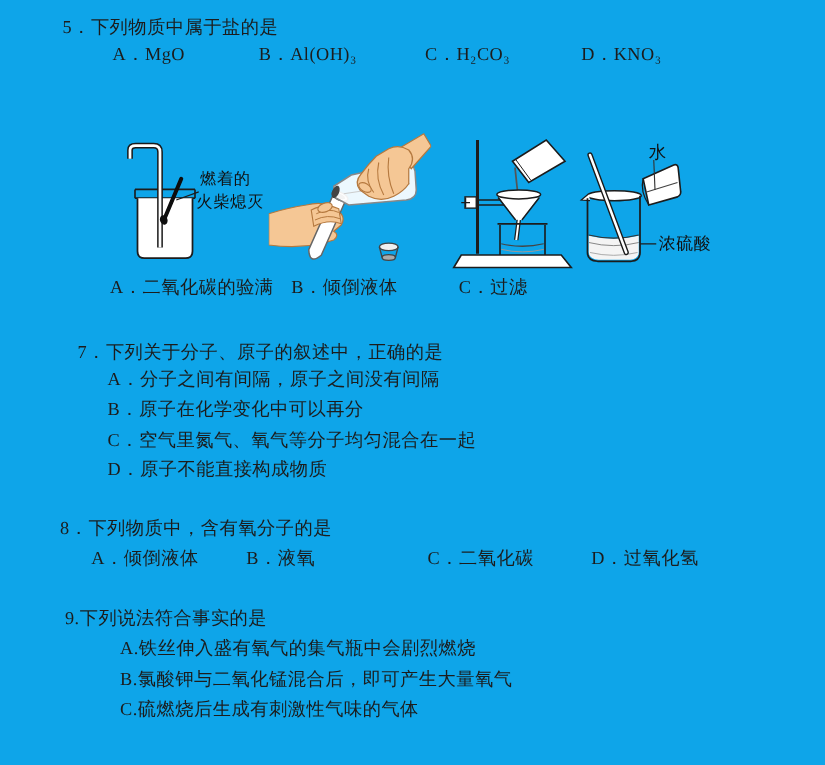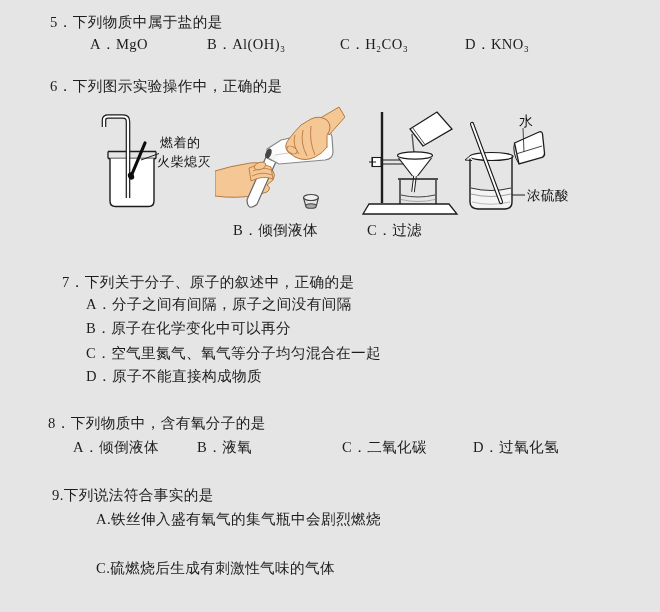--- a/index.html
+++ b/index.html
@@ -1,35 +1,34 @@
 <!DOCTYPE html>
 <html><head>
 <meta charset="utf-8">
 <style>
   html,body{margin:0;padding:0;background:#ffffff;}
   .page{
-    position:relative;width:660px;height:612px;background:#e5e5e5;overflow:hidden;
+    position:relative;width:660px;height:612px;background:#0ea5e9;overflow:hidden;
     font-family:"Liberation Serif","DejaVu Serif",serif;color:#1c1c1c;
   }
   .line{position:absolute;font-size:14.6px;line-height:17px;white-space:pre;letter-spacing:0.4px;}
   .fig{position:absolute;}
   svg text{font-family:"Liberation Serif","DejaVu Serif",serif;fill:#111;letter-spacing:0.5px;}
 </style>
 </head>
 <body>
 
 <div class="page">
 
   <div class="line" style="left:50px;top:14px"><span>5．</span><span>下列物质中属于盐的是</span></div>
   <div class="line" style="left:90px;top:36px">A．MgO</div>
   <div class="line" style="left:207px;top:36px">B．Al(OH)₃</div>
   <div class="line" style="left:340px;top:36px">C．H₂CO₃</div>
   <div class="line" style="left:465px;top:36px">D．KNO₃</div>
 
-  <div class="line" style="left:50px;top:78px"><span>6．</span><span>下列图示实验操作中，正确的是</span></div>
 
   <svg class="fig" style="left:85px;top:105px" width="130" height="110" viewBox="0 0 130 110">
     <g>
       <path d="M23,46.5 H71 M23,46.5 V53.5 M71,46.5 V53.5 M23,53.5 H71" fill="none" stroke="#1c1c1c" stroke-width="1.3"></path>
       <path d="M25,53.5 L25,96 Q25,101.5 30.5,101.5 L63.5,101.5 Q69,101.5 69,96 L69,53.5" fill="#ffffff" stroke="#1c1c1c" stroke-width="1.4"></path>
     </g>
     <g>
       <path d="M19,22 L19,15 Q19,11.5 23.5,11.5 L38,11.5 Q43,11.5 43,16.5 L43,93" fill="none" stroke="#1a1a1a" stroke-width="4.6"></path>
       <path d="M19,22 L19,15 Q19,11.5 23.5,11.5 L38,11.5 Q43,11.5 43,16.5 L43,93" fill="none" stroke="#ffffff" stroke-width="2.2"></path>
     </g>
@@ -121,32 +120,34 @@
       <path d="M59.5,43 L84,32 Q87,31 87.5,34 L89.5,53 Q90,56 87,57.5 L64,64 Z" fill="#ffffff" stroke="#1c1c1c" stroke-width="1.3"></path>
       <path d="M59.5,43 Q57,53 64,64" fill="none" stroke="#1c1c1c" stroke-width="1"></path>
       <line x1="61" y1="54" x2="87" y2="46" stroke="#444" stroke-width="1"></line>
     </g>
     <line x1="68" y1="28" x2="69" y2="52" stroke="#333" stroke-width="0.9"></line>
     <text x="64" y="26" font-size="14">水</text>
     <line x1="57" y1="95" x2="70" y2="95" stroke="#1c1c1c" stroke-width="1"></line>
     <text x="72" y="99.5" font-size="13.5">浓硫酸</text>
   </svg>
 
+  <div class="line" style="left:88px;top:222px">A．二氧化碳的验满</div>
   <div class="line" style="left:233px;top:222px">B．倾倒液体</div>
   <div class="line" style="left:367px;top:222px">C．过滤</div>
 
   <div class="line" style="left:62px;top:274px"><span>7．</span><span>下列关于分子、原子的叙述中，正确的是</span></div>
   <div class="line" style="left:86px;top:296px">A．分子之间有间隔，原子之间没有间隔</div>
   <div class="line" style="left:86px;top:320px">B．原子在化学变化中可以再分</div>
   <div class="line" style="left:86px;top:345px">C．空气里氮气、氧气等分子均匀混合在一起</div>
   <div class="line" style="left:86px;top:368px">D．原子不能直接构成物质</div>
 
   <div class="line" style="left:48px;top:415px"><span>8．</span><span>下列物质中，含有氧分子的是</span></div>
   <div class="line" style="left:73px;top:439px">A．倾倒液体</div>
   <div class="line" style="left:197px;top:439px">B．液氧</div>
   <div class="line" style="left:342px;top:439px">C．二氧化碳</div>
   <div class="line" style="left:473px;top:439px">D．过氧化氢</div>
 
   <div class="line" style="left:52px;top:487px"><span>9.</span><span>下列说法符合事实的是</span></div>
   <div class="line" style="left:96px;top:511px">A.铁丝伸入盛有氧气的集气瓶中会剧烈燃烧</div>
+  <div class="line" style="left:96px;top:536px">B.氯酸钾与二氧化锰混合后，即可产生大量氧气</div>
   <div class="line" style="left:96px;top:560px">C.硫燃烧后生成有刺激性气味的气体</div>
 
 </div>
 
 </body></html>

